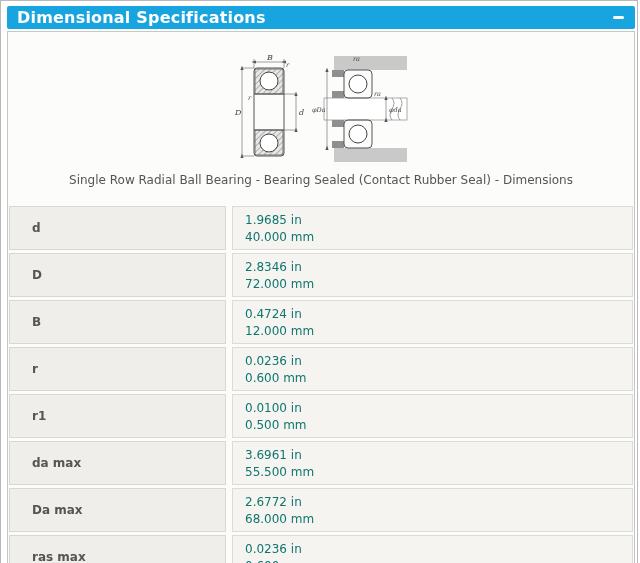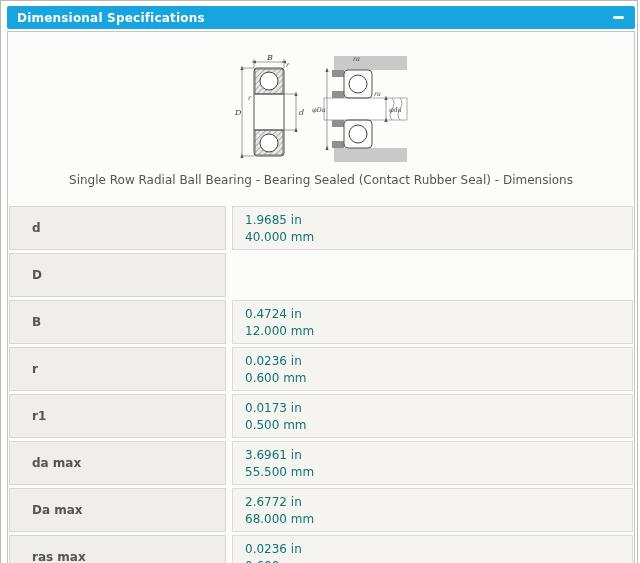--- a/index.html
+++ b/index.html
@@ -13,21 +13,21 @@
     border-top:1px solid #b9b9b9;border-left:1px solid #b9b9b9;border-right:1px solid #b9b9b9;
     box-sizing:border-box;background:#fff;
   }
   
   .panel-header{
     position:absolute;left:6px;top:5px;width:628px;height:23px;
     background:#18a4de;border-radius:2px;
     display:flex;align-items:center;box-sizing:border-box;padding:0 10px;
   }
   .panel-header .title{
-    color:#ffffff;font-size:12px;font-weight:bold;letter-spacing:.2px;
+    color:#ffffff;font-size:16px;font-weight:bold;letter-spacing:.2px;
     flex:1;white-space:nowrap;overflow:hidden;
   }
   .collapse-btn{
     width:14px;height:14px;display:flex;align-items:center;justify-content:center;
     cursor:pointer;flex:0 0 auto;
   }
   .collapse-btn .bar{width:11px;height:3px;background:#ffffff;border-radius:2px;}
   
   .panel-body{
     position:absolute;left:6px;top:30px;width:628px;height:540px;
@@ -151,20 +151,24 @@
         <div class="spec-row">
           <div class="spec-label">d</div>
           <div class="spec-value">
             <div>1.9685 in</div>
             <div>40.000 mm</div>
           </div>
         </div>
 
         <div class="spec-row">
           <div class="spec-label">D</div>
+          <div class="spec-value">
+            <div>2.8346 in</div>
+            <div>72.000 mm</div>
+          </div>
         </div>
 
         <div class="spec-row">
           <div class="spec-label">B</div>
           <div class="spec-value">
             <div>0.4724 in</div>
             <div>12.000 mm</div>
           </div>
         </div>
 
@@ -172,21 +176,21 @@
           <div class="spec-label">r</div>
           <div class="spec-value">
             <div>0.0236 in</div>
             <div>0.600 mm</div>
           </div>
         </div>
 
         <div class="spec-row">
           <div class="spec-label">r1</div>
           <div class="spec-value">
-            <div>0.0173 in</div>
+            <div>0.0100 in</div>
             <div>0.500 mm</div>
           </div>
         </div>
 
         <div class="spec-row">
           <div class="spec-label">da max</div>
           <div class="spec-value">
             <div>3.6961 in</div>
             <div>55.500 mm</div>
           </div>

